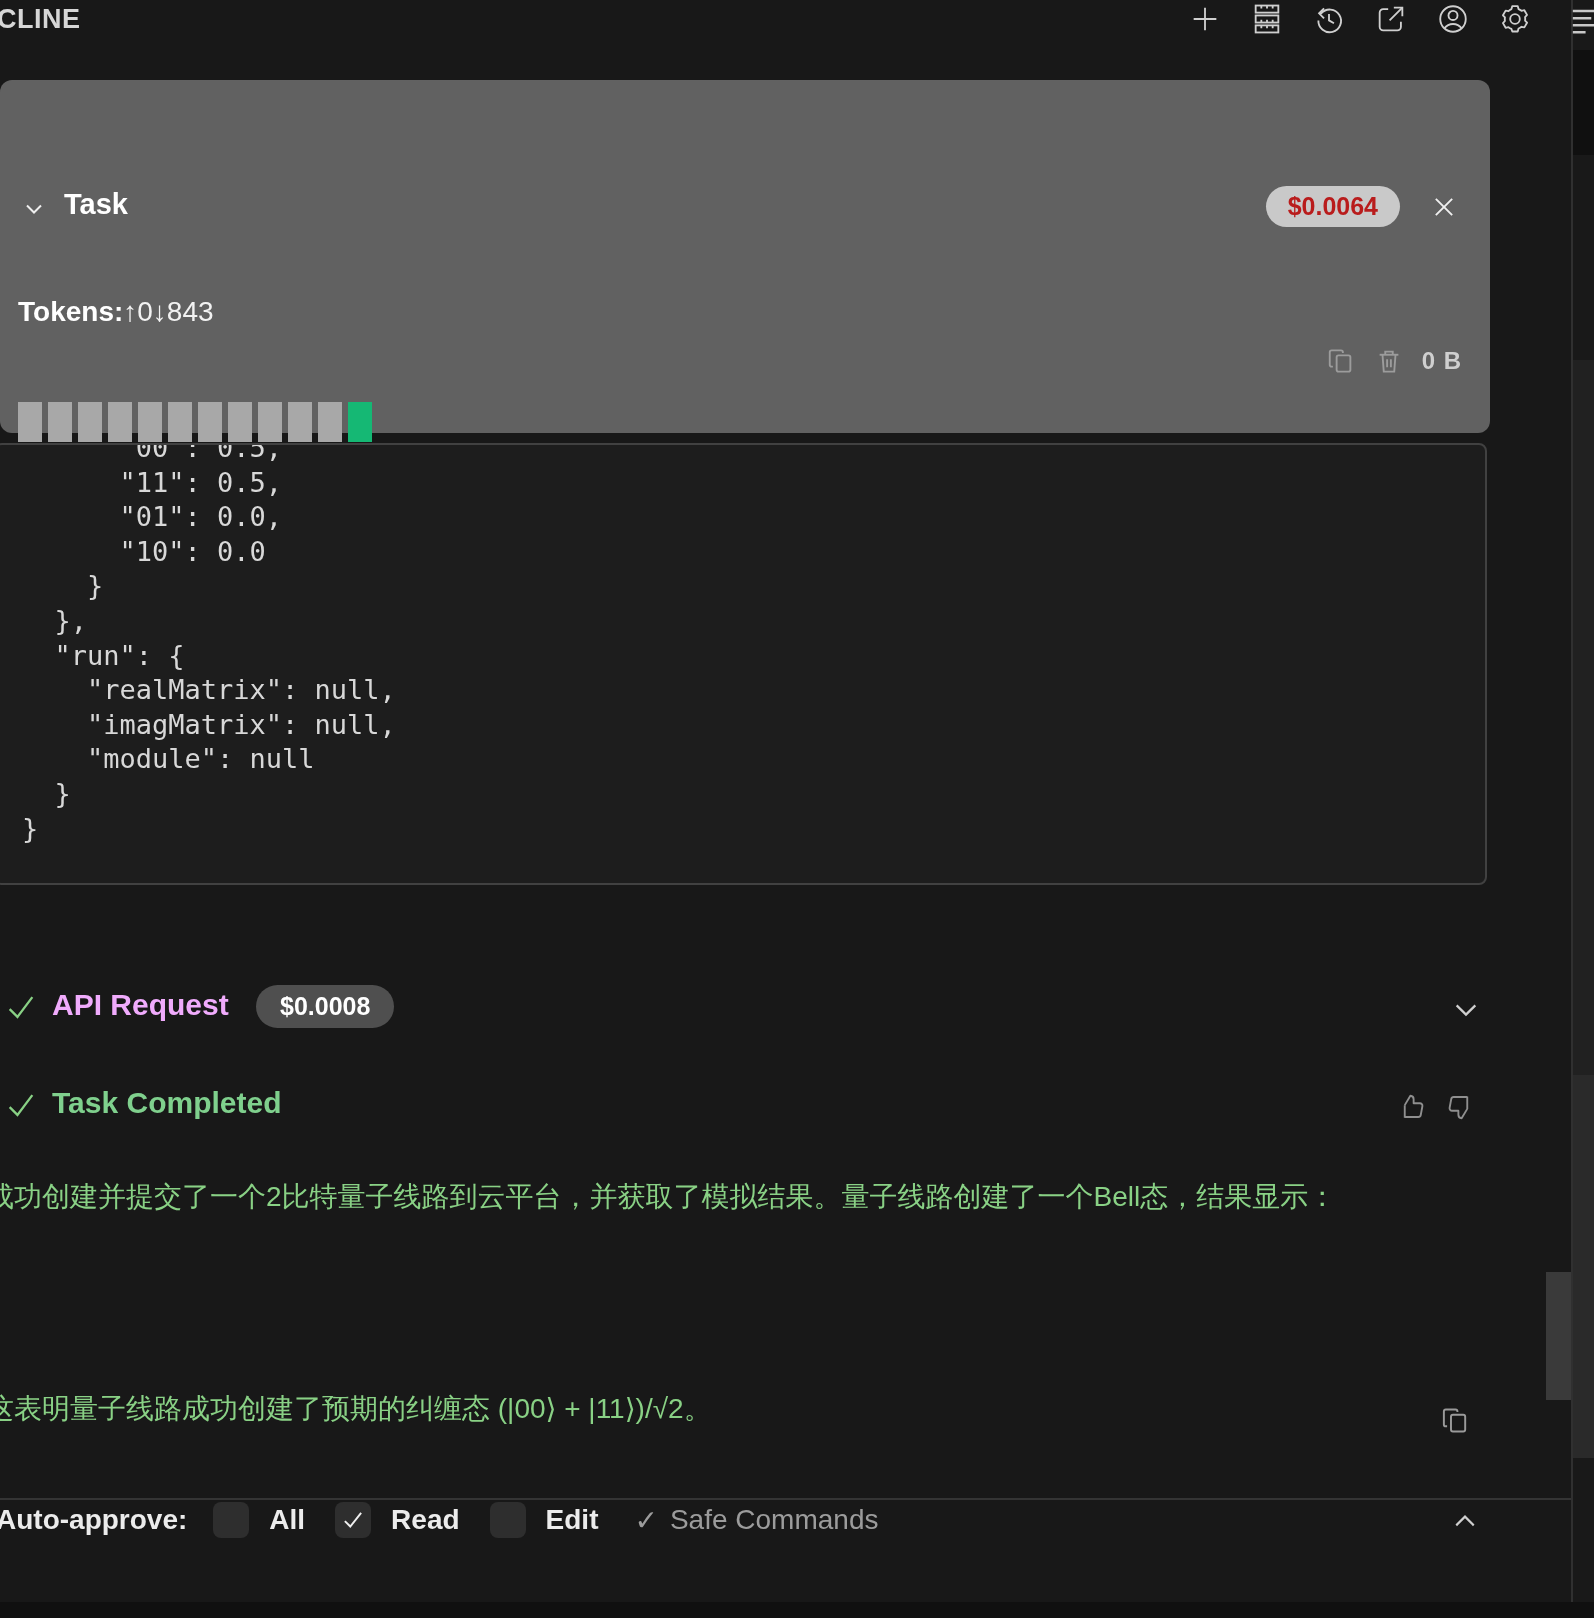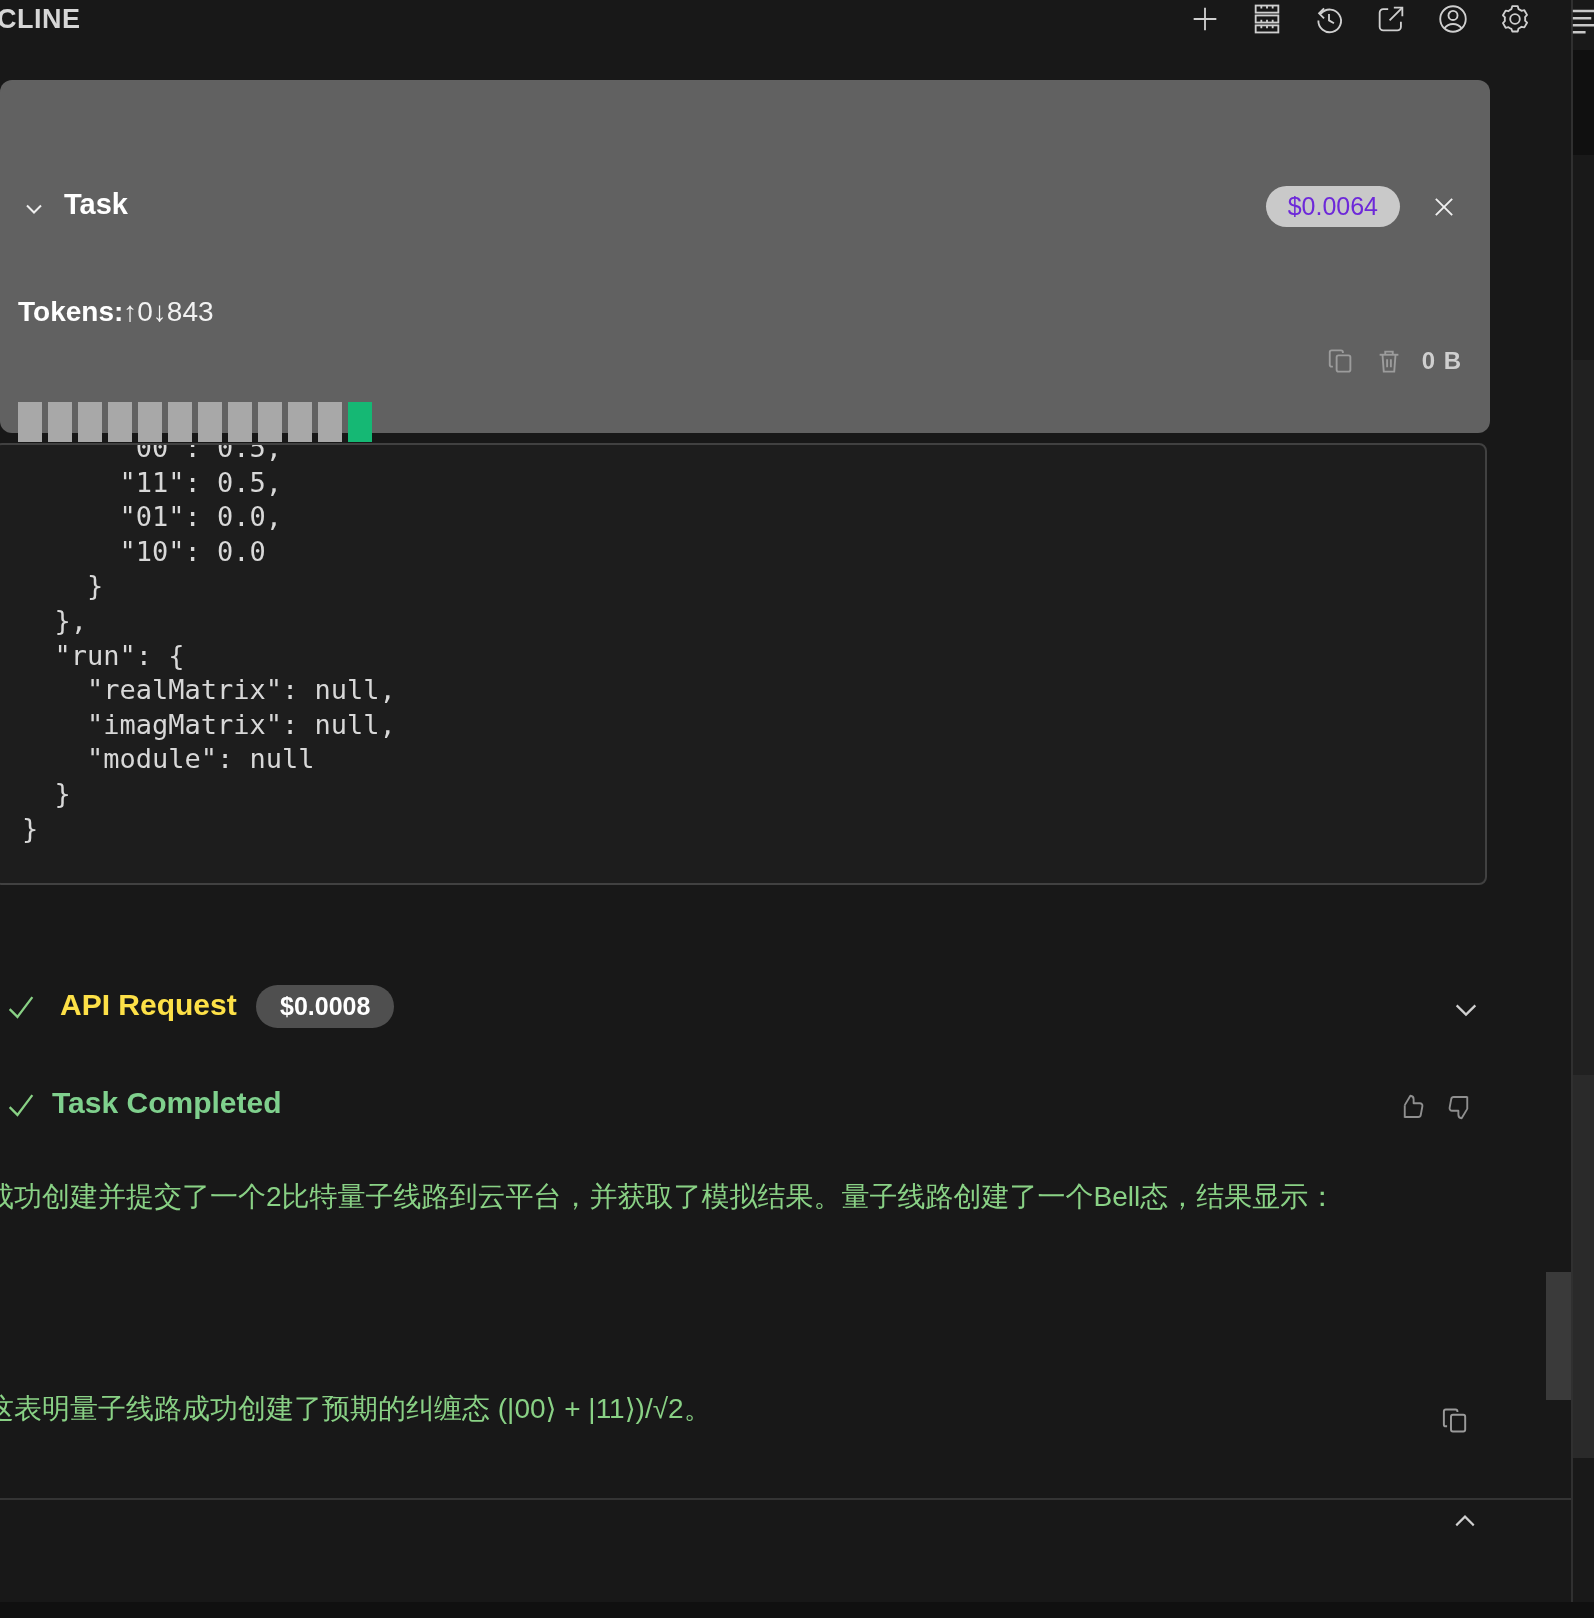--- a/index.html
+++ b/index.html
@@ -16,21 +16,21 @@
   
   .v-divider{position:absolute;left:1571px;top:0;width:2px;height:1618px;background:#303030;}
   .edge-strip{position:absolute;left:1573px;top:0;width:21px;height:1618px;background:#191919;}
   .edge-seg{position:absolute;left:0;width:21px;}
   .scrollbar-thumb{position:absolute;left:1546px;top:1272px;width:25px;height:128px;background:#3a3a3a;}
 
   
   .task-panel{position:absolute;left:0;top:80px;width:1490px;height:353px;background:#616161;border-radius:12px;}
   .tp-chevron{position:absolute;left:22px;top:117px;width:24px;height:24px;color:#efefef;}
   .tp-title{position:absolute;left:64px;top:108px;font-size:29px;font-weight:700;color:#fff;}
-  .tp-badge{position:absolute;right:90px;top:106px;background:#c9c9c9;color:#6d28d9;font-size:25px;font-weight:400;
+  .tp-badge{position:absolute;right:90px;top:106px;background:#c9c9c9;color:#b91c1c;font-size:25px;font-weight:700;
             padding:6px 22px;border-radius:22px;}
   .tp-close{position:absolute;right:32px;top:113px;width:28px;height:28px;color:#f0f0f0;cursor:pointer;}
   .tp-desc{position:absolute;left:18px;top:164px;font-size:28px;color:#fff;}
   .tp-row{position:absolute;left:18px;display:flex;align-items:center;font-size:28px;color:#f2f2f2;}
   .tp-row b{font-weight:700;color:#fff;}
   .tp-tokens{top:216px;}
   .tp-cache{top:266px;}
   .db-icon{width:26px;height:26px;color:#eee;margin:0 2px;}
   .cache-actions{position:absolute;right:28px;top:266px;display:flex;align-items:center;gap:18px;color:#9c9c9c;}
   .cache-actions .ic{width:30px;height:30px;cursor:pointer;}
@@ -53,21 +53,21 @@
   .checkpoint-row{position:absolute;left:0;top:918px;width:1490px;height:42px;display:flex;align-items:center;gap:12px;}
   .cp-bookmark{width:26px;height:26px;color:#8a8a8a;margin-left:-6px;flex:none;}
   .cp-label{font-size:26px;color:#8f8f8f;white-space:nowrap;}
   .cp-dash{flex:1;height:2px;background:repeating-linear-gradient(90deg,#5c5c5c 0 9px,transparent 9px 16px);}
   .cp-dash-seg{flex:none;height:2px;background:repeating-linear-gradient(90deg,#5c5c5c 0 9px,transparent 9px 16px);}
   .cp-btn{flex:none;border:2px dashed #7a7a7a;border-radius:4px;padding:4px 20px;font-size:25px;color:#a6a6a6;
           background:transparent;cursor:pointer;font-family:inherit;}
 
   
   .row-check{position:absolute;width:34px;height:34px;color:#89d185;}
-  .api-row-label{position:absolute;left:52px;top:988px;font-size:30px;font-weight:800;color:#fde047;margin-left:8px;}
+  .api-row-label{position:absolute;left:52px;top:988px;font-size:30px;font-weight:800;color:#f0abfc;}
   .api-badge{position:absolute;left:256px;top:985px;background:#4f4f4f;color:#fff;font-size:25px;font-weight:700;
              padding:7px 24px;border-radius:24px;}
   .api-chevron{position:absolute;left:1450px;top:994px;width:32px;height:32px;color:#cfcfcf;cursor:pointer;}
   .completed-label{position:absolute;left:52px;top:1086px;font-size:30px;font-weight:800;color:#7fd08d;}
   .thumb{position:absolute;top:1092px;width:30px;height:30px;color:#8f8f8f;cursor:pointer;}
 
   
   .result-paragraph{position:absolute;left:-14px;top:1176px;width:1500px;font-size:28px;line-height:41px;color:#89d185;}
   .result-bullets{position:absolute;left:40px;top:1240px;margin:0;padding:0;list-style:none;}
   .result-bullets li{position:relative;padding-left:28px;font-size:28px;line-height:37.5px;color:#89d185;}
@@ -255,20 +255,45 @@
   <div class="result-paragraph">成功创建并提交了一个2比特量子线路到云平台，并获取了模拟结果。量子线路创建了一个Bell态，结果显示：</div>
   <div class="result-footer">这表明量子线路成功创建了预期的纠缠态 (|00⟩ + |11⟩)/√2。</div>
   <div class="copy-bottom">
     <svg viewBox="0 0 24 24" fill="none" stroke="currentColor" stroke-width="1.5">
       <rect x="8.5" y="7.5" width="11" height="13" rx="1.5"></rect>
       <path d="M5.5 16.5h-1A1.5 1.5 0 0 1 3 15V5a1.5 1.5 0 0 1 1.5-1.5H12A1.5 1.5 0 0 1 13.5 5v.5"></path>
     </svg>
   </div>
 
   <div class="bottom-bar">
+    <div class="bar-row">
+      <span class="aa-label">Auto-approve:</span>
+
+      <span class="checkbox ml26">
+        
+      </span>
+      <span class="cb-label">All</span>
+
+      <span class="checkbox ml30 checked">
+        <svg viewBox="0 0 24 24" fill="none" stroke="currentColor" stroke-width="1.8">
+            <path d="M4.5 13 9.5 18 19.5 5.5"></path>
+          </svg>
+      </span>
+      <span class="cb-label">Read</span>
+
+      <span class="checkbox ml30">
+        
+      </span>
+      <span class="cb-label">Edit</span>
+
+      <span class="safe-cmds">
+        <span>✓</span>
+        <span>Safe Commands</span>
+      </span>
+    </div>
     <div class="bar-chevron">
       <svg viewBox="0 0 24 24" fill="none" stroke="currentColor" stroke-width="1.7">
           <path d="M5 15.5l7-7 7 7"></path>
         </svg>
     </div>
   </div>
 
   <div class="scrollbar-thumb"></div>
   <div class="v-divider"></div>
   <div class="edge-strip">

